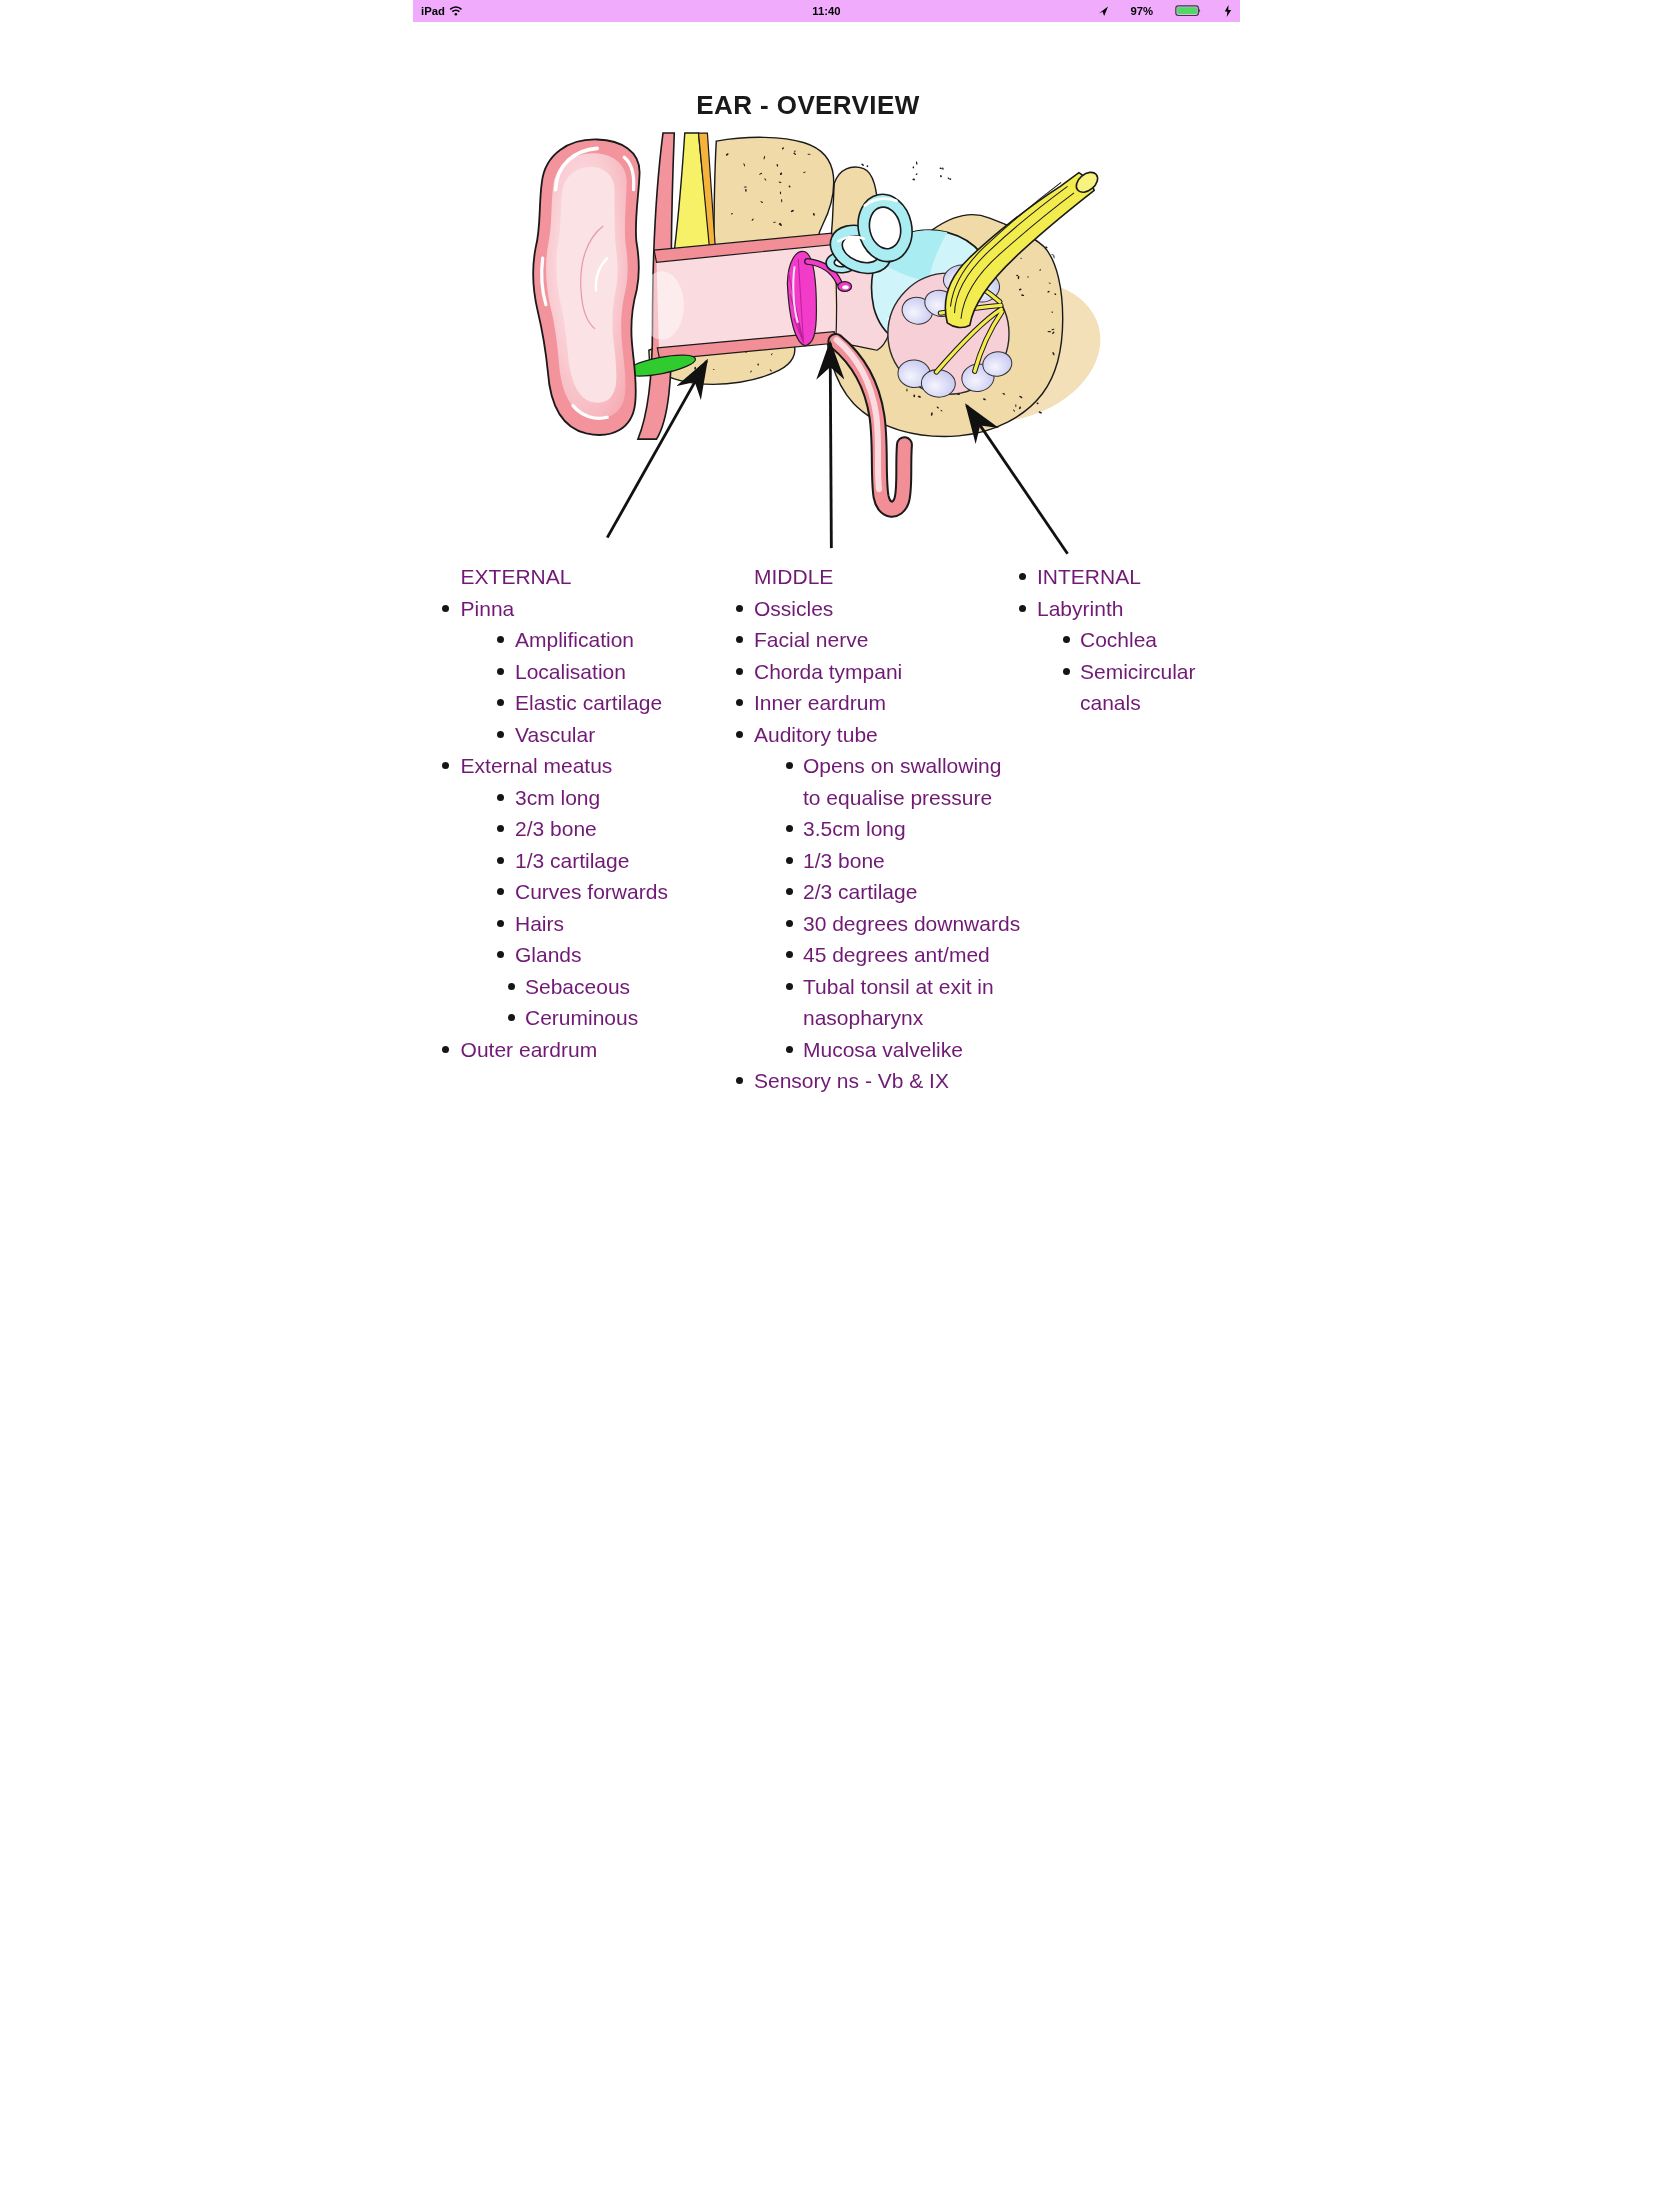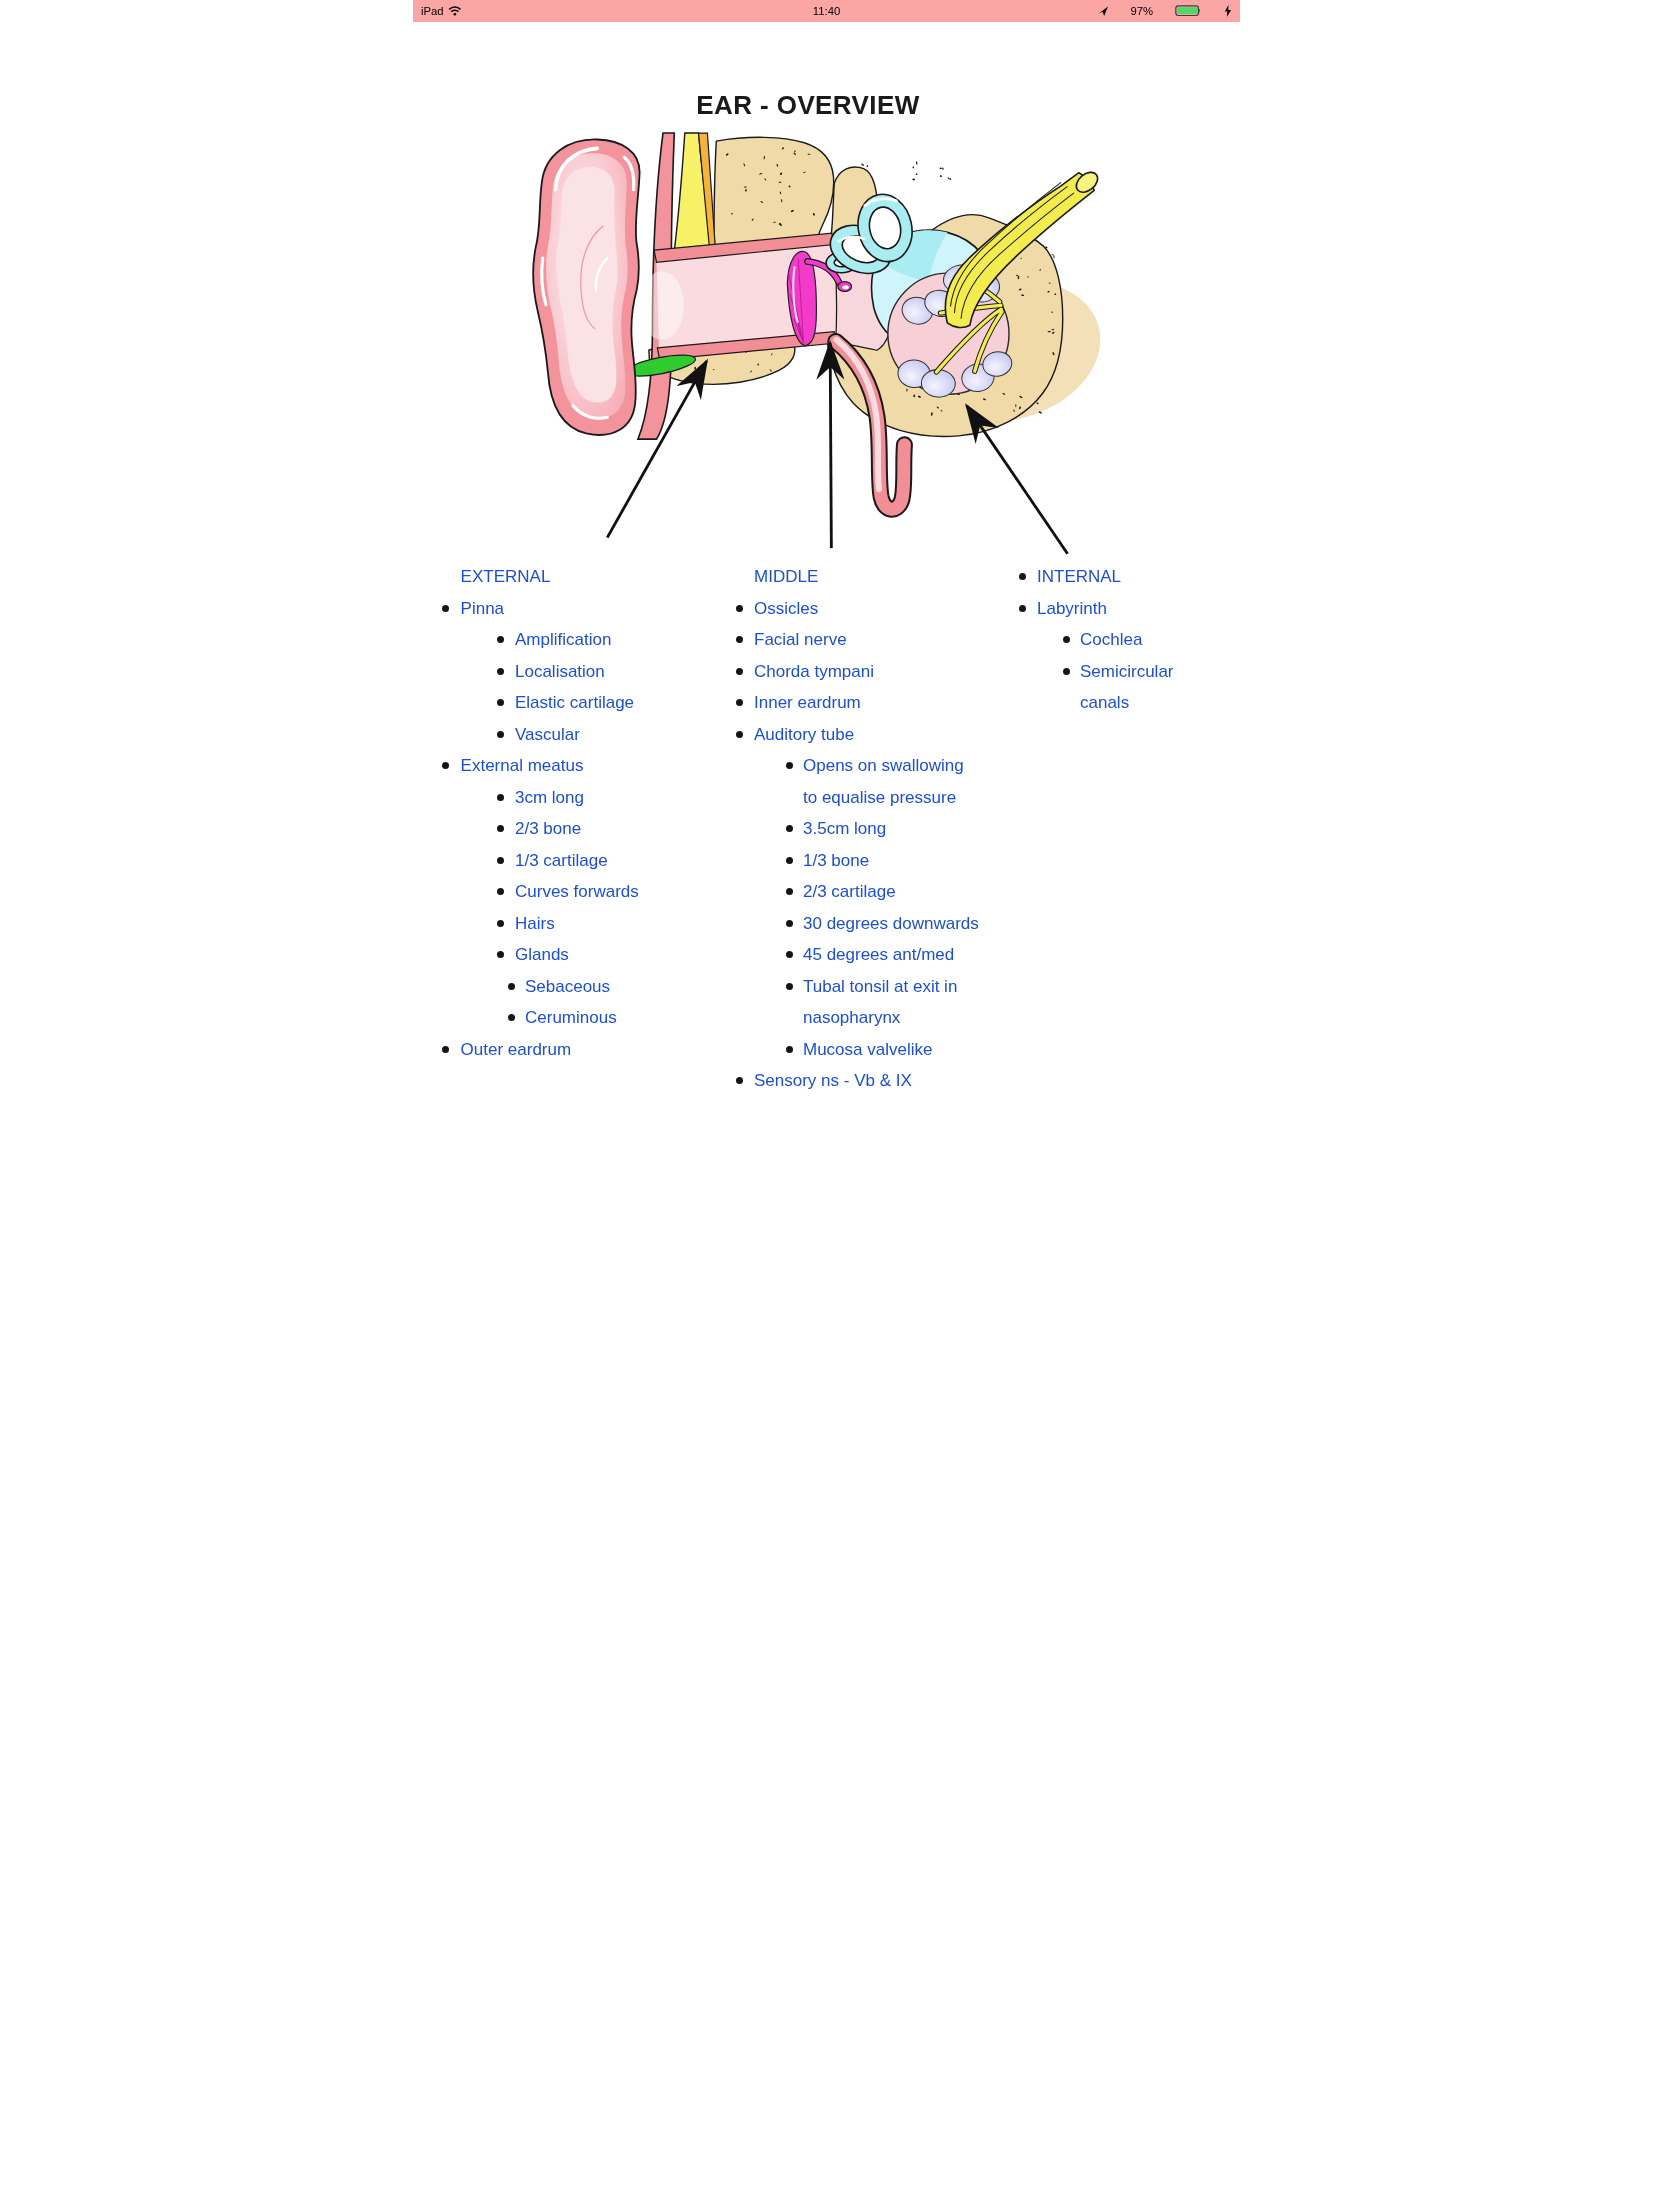--- a/index.html
+++ b/index.html
@@ -1,39 +1,39 @@
 <!DOCTYPE html>
 <html style="font-size:13px"><head>
 <meta charset="utf-8">
 <style>
   html,body{margin:0;padding:0;background:#ffffff;}
   .page{position:relative;width:827px;height:1103px;margin:0 auto;background:#ffffff;overflow:hidden;
         font-family:"Liberation Sans", sans-serif;color:#151515;}
   
-  .statusbar{position:absolute;left:0;top:0;width:100%;height:22px;background:#fca5a5;
-             display:flex;align-items:center;font-size:11.3px;font-weight:400;color:#000;}
+  .statusbar{position:absolute;left:0;top:0;width:100%;height:22px;background:#f0abfc;
+             display:flex;align-items:center;font-size:11.3px;font-weight:700;color:#000;}
   .sb-left{position:absolute;left:8px;display:flex;align-items:center;gap:4px;}
   .sb-center{position:absolute;left:0;width:100%;text-align:center;}
   .sb-right{position:absolute;right:8px;display:flex;align-items:center;gap:22px;}
   
   .navbar{position:absolute;left:0;top:22px;width:100%;height:48px;background:#f7f7f7;
           border-bottom:0.8px solid #ababab;}
   .nav-back{position:absolute;left:9.7px;top:11.3px;display:flex;align-items:center;gap:4.8px;
             color:#157efb;font-size:17px;cursor:pointer;}
   .nav-actions{position:absolute;right:21px;top:13px;display:flex;gap:11.3px;
                color:#157efb;font-size:17px;}
   .nav-actions span{cursor:pointer;}
   
   .slide-title{position:absolute;top:90px;left:0;width:100%;text-align:center;
                padding-right:37px;box-sizing:border-box;
                font-size:26px;font-weight:700;letter-spacing:0.4px;color:#1a1a1a;}
   #diagram{position:absolute;left:65px;top:129px;width:630px;height:428px;}
   
   .lcol{position:absolute;top:561px;}
-  .lrow{position:relative;height:31.5px;line-height:31.5px;font-size:17px;white-space:nowrap;color:#1d4ed8;}
+  .lrow{position:relative;height:31.5px;line-height:31.5px;font-size:21px;white-space:nowrap;color:#701a75;}
   .dot{position:absolute;top:12px;width:7.3px;height:7.3px;border-radius:50%;background:#151515;}
   .ltxt{display:inline-block;}
 </style>
 </head>
 <body>
 
 <div class="page">
 
   <div class="statusbar">
     <div class="sb-left">

